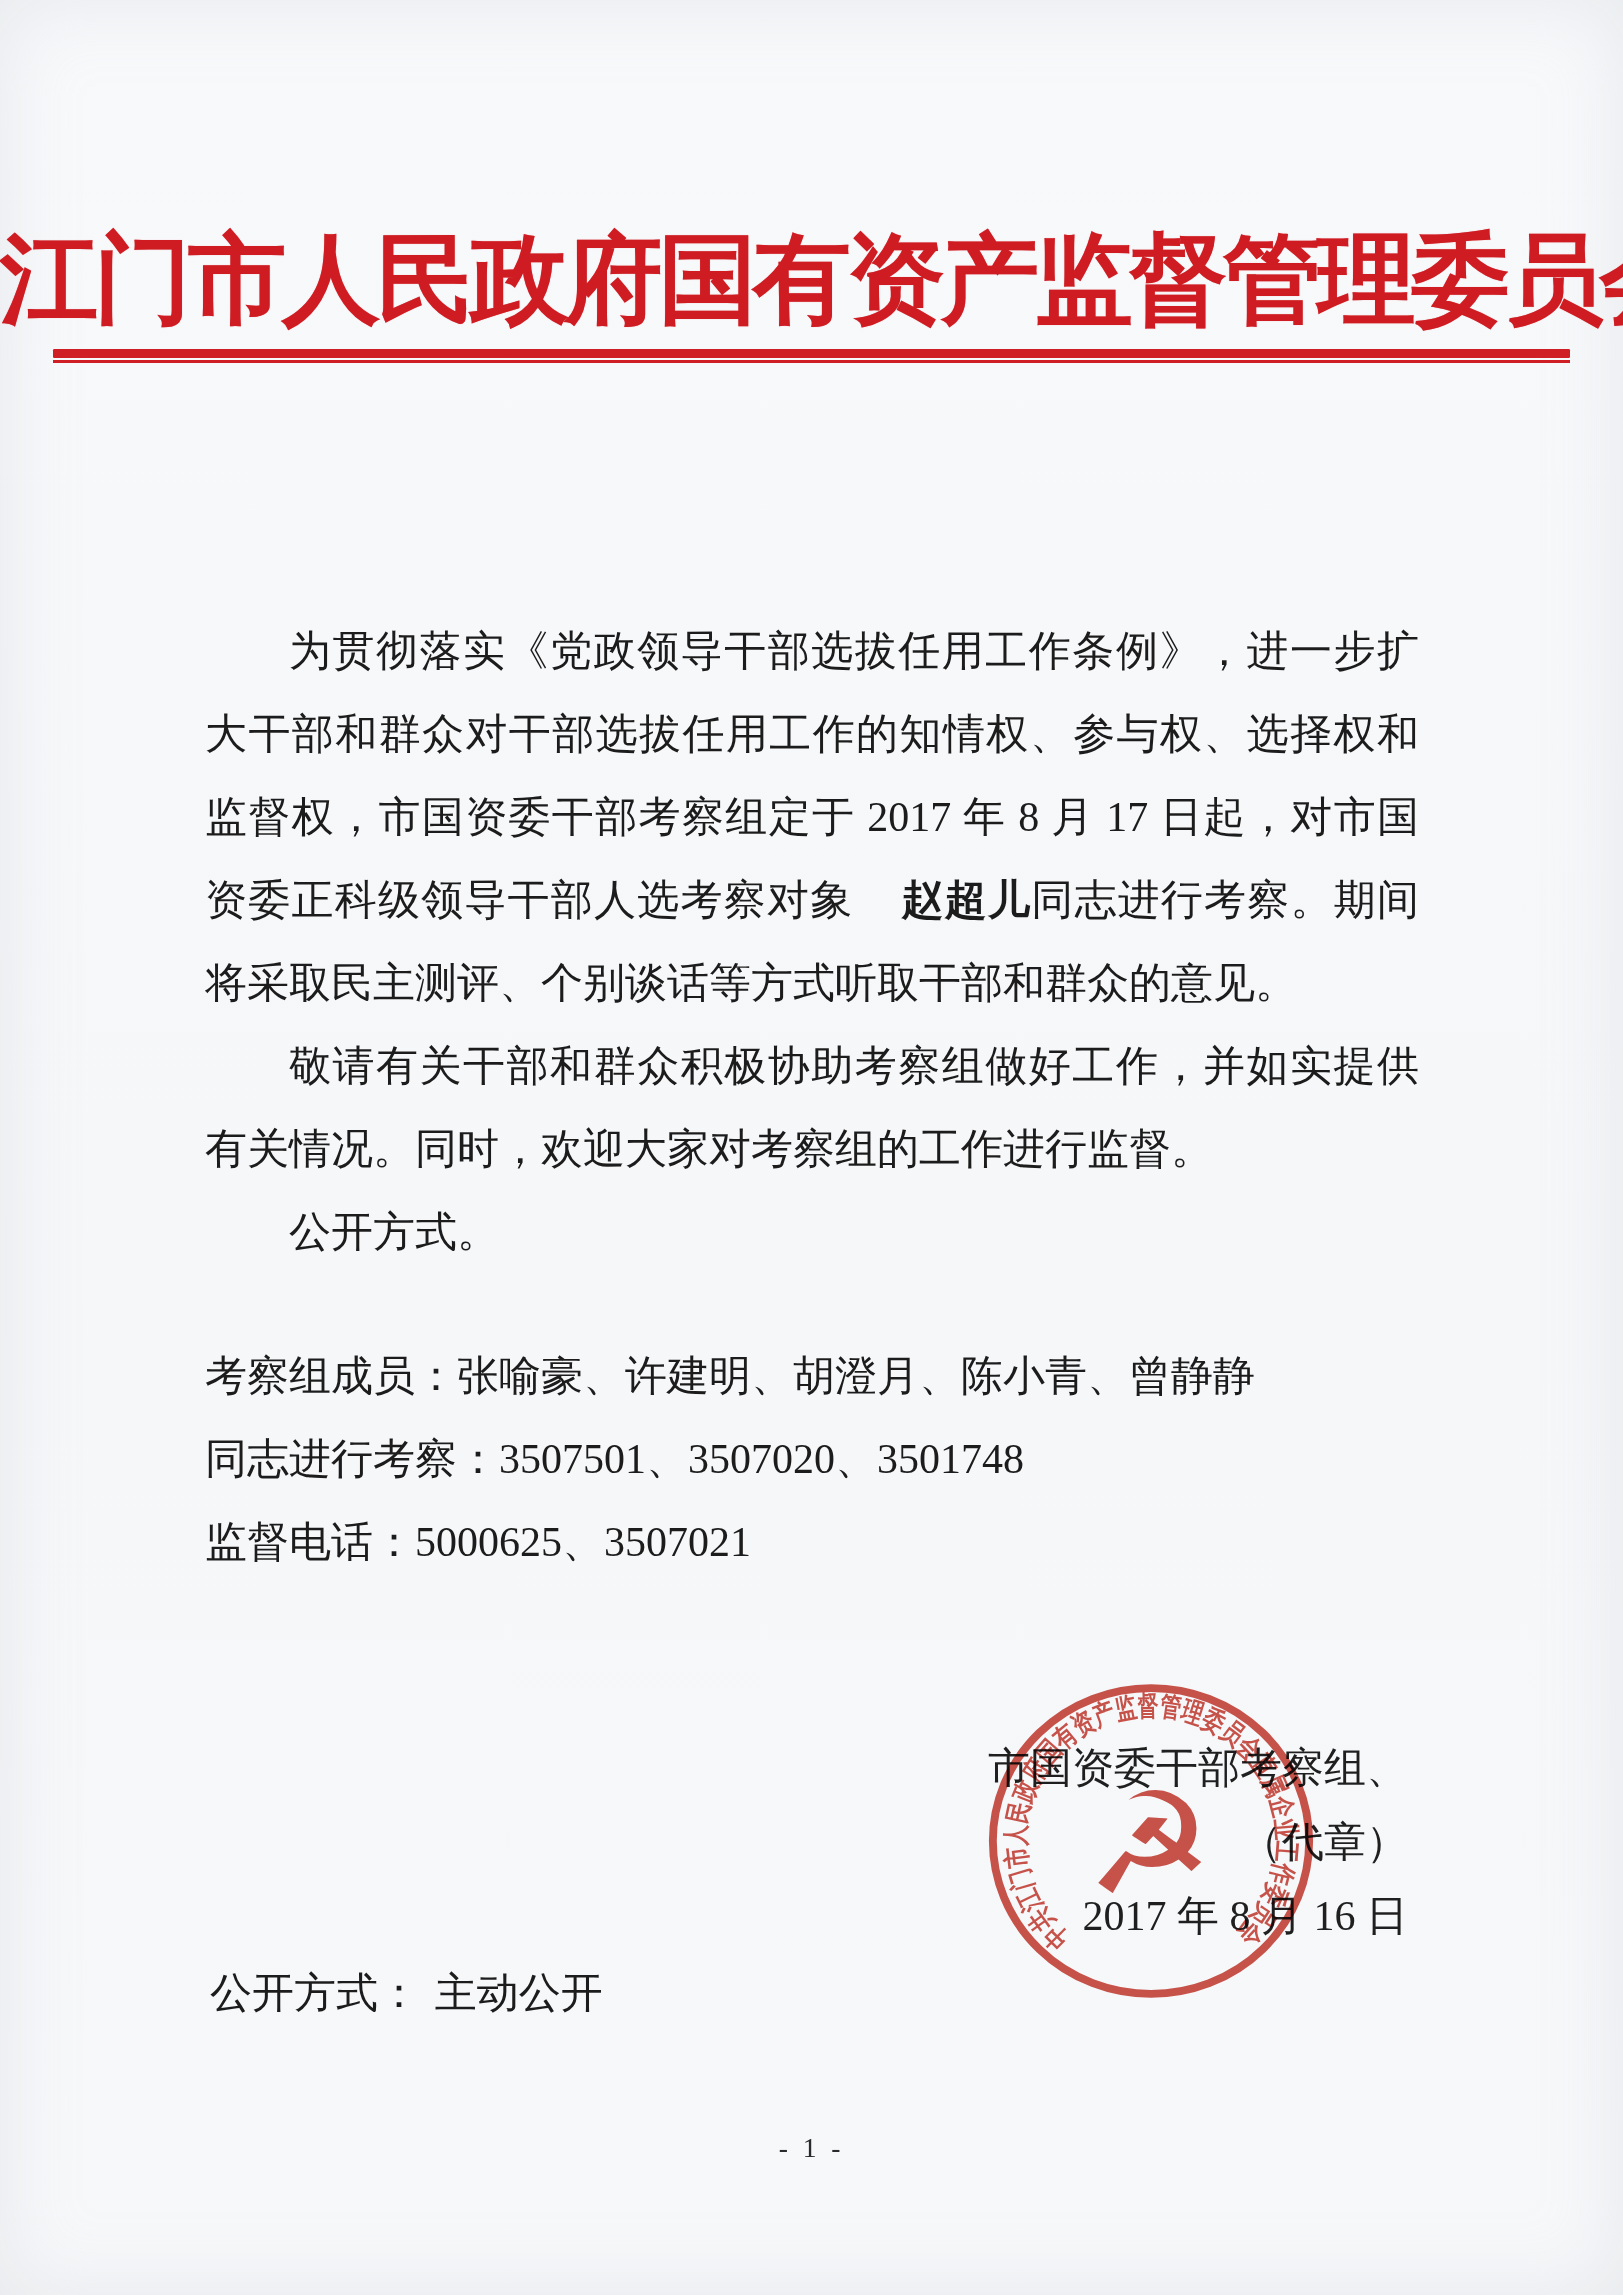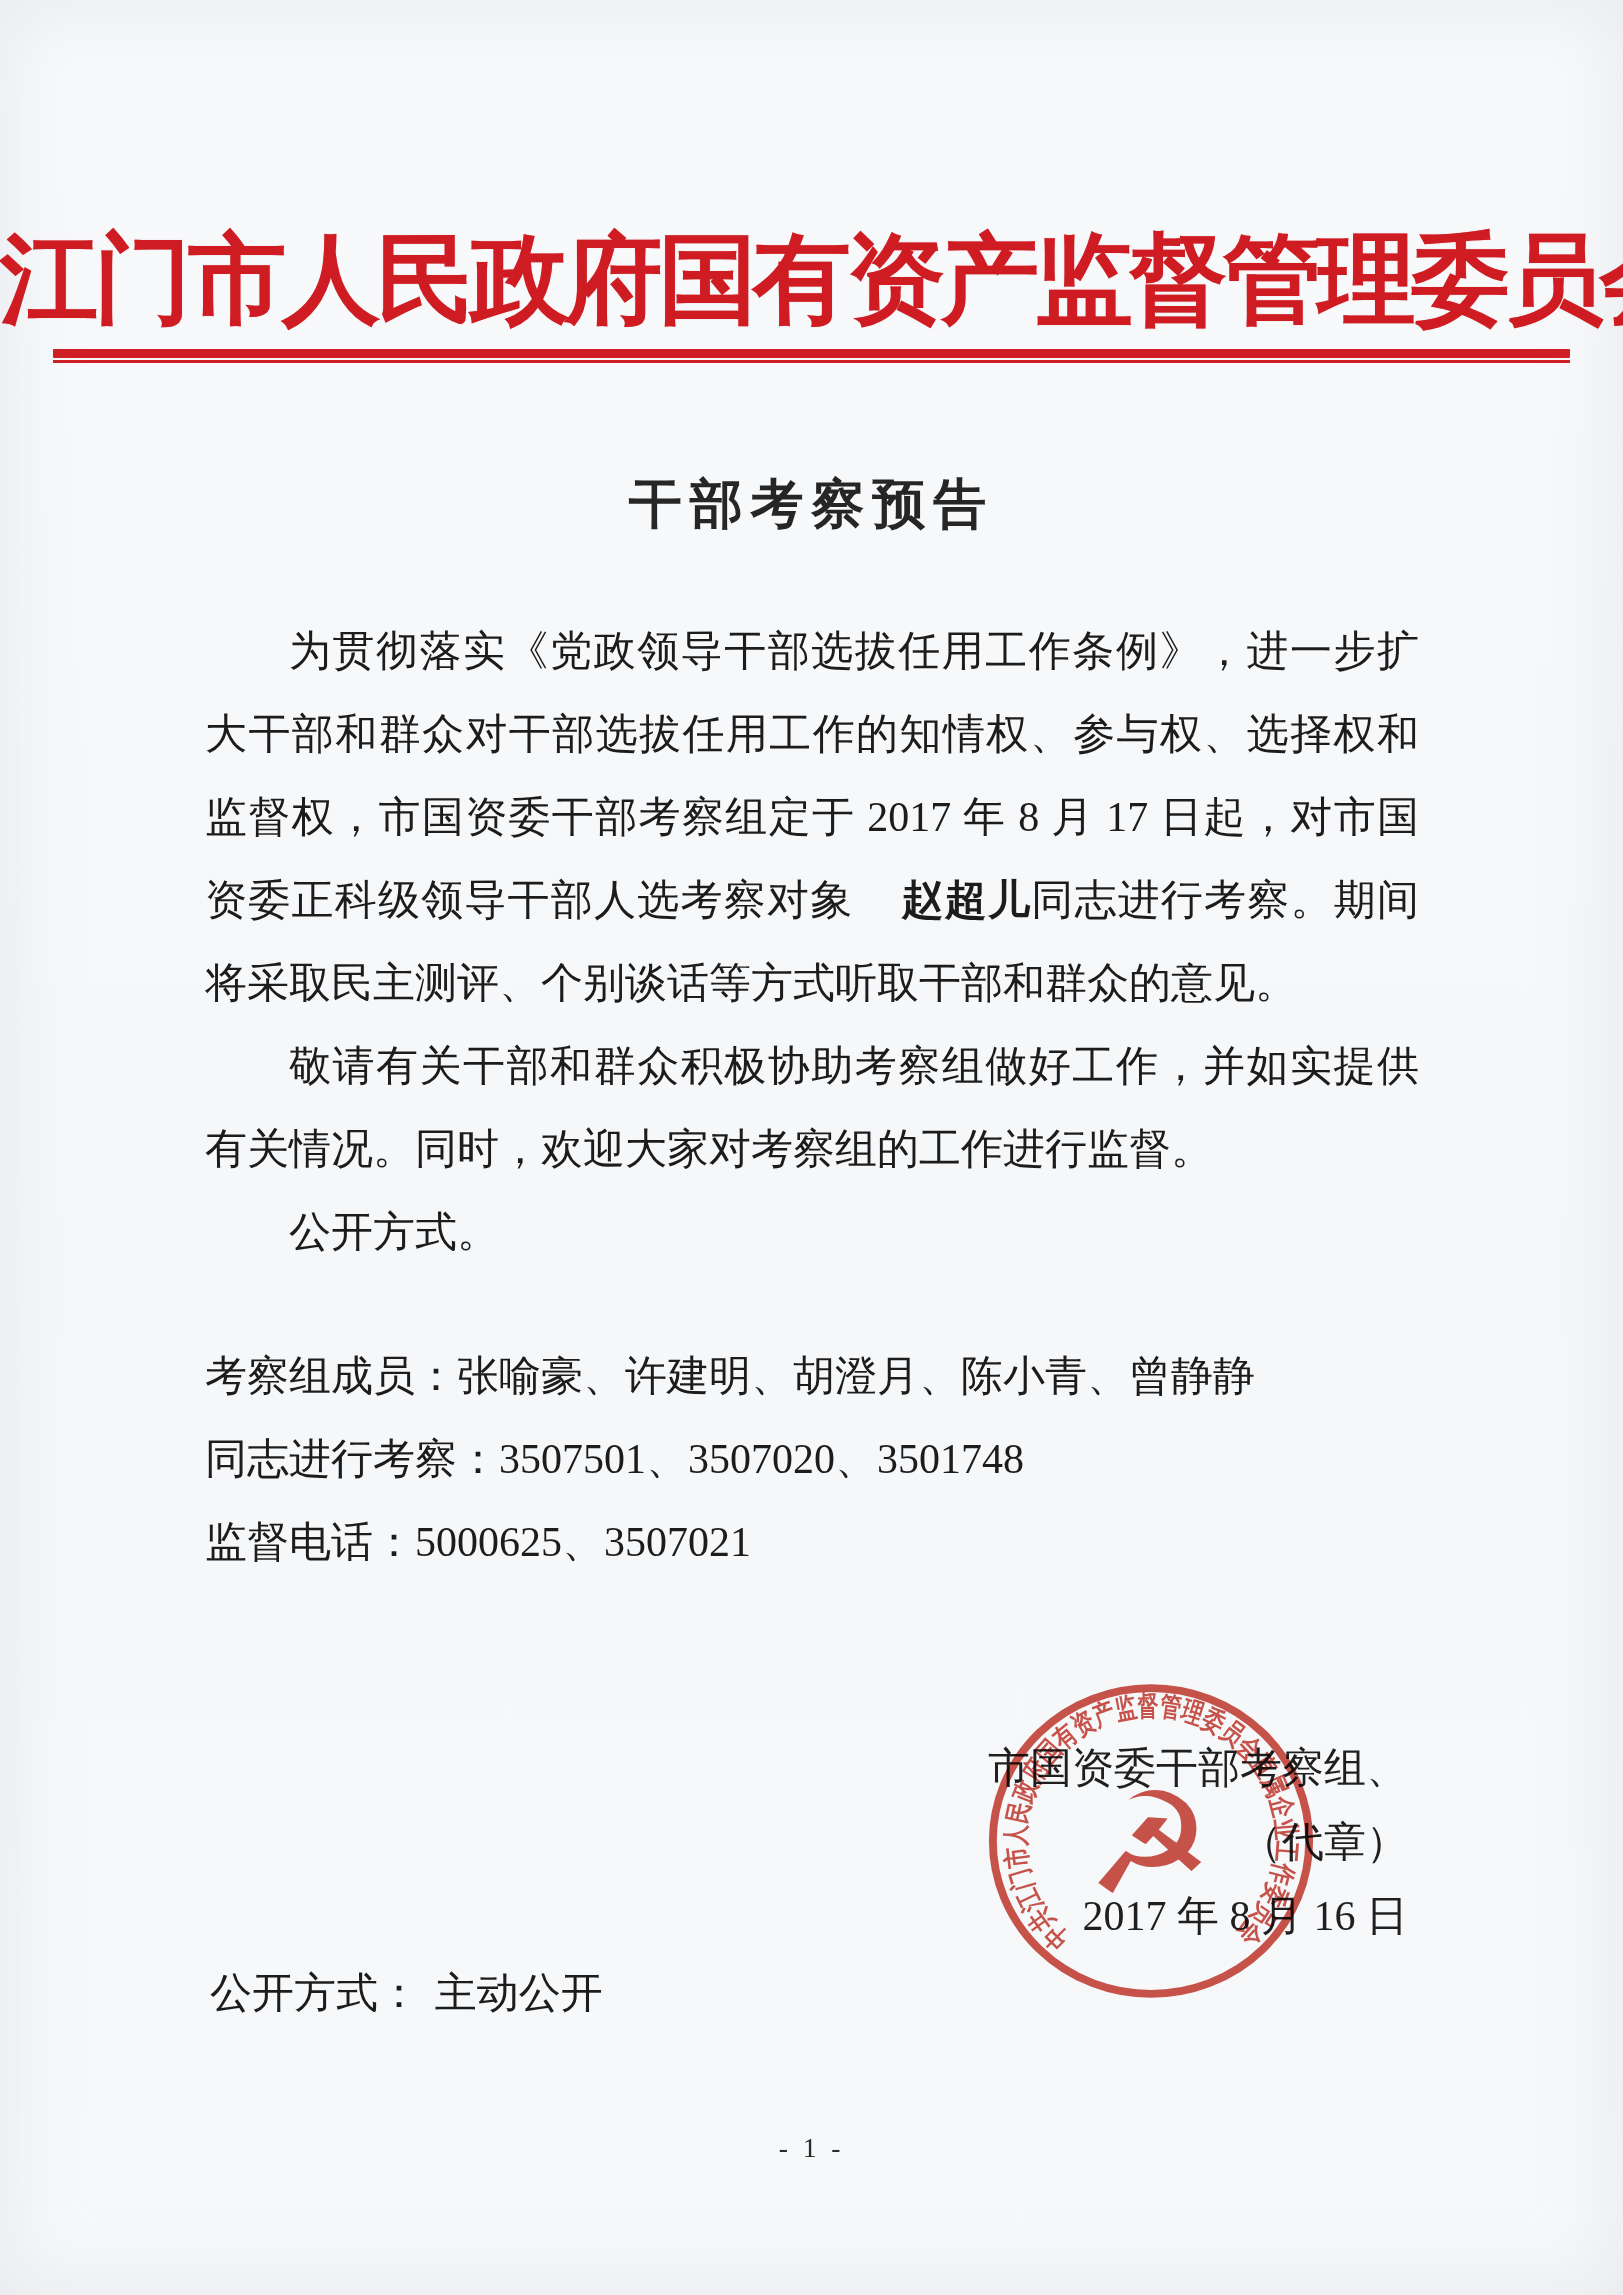--- a/index.html
+++ b/index.html
@@ -93,21 +93,20 @@
 </style>
 </head>
 <body>
 
 <div class="page">
 
   <div class="org-name">江门市人民政府国有资产监督管理委员会</div>
   <div class="rule-thick"></div>
   <div class="rule-thin"></div>
 
-  <div class="doc-title">干部考察预告</div>
 
   <div class="body-text">
     <p><span>为贯彻落实《党政领导干部选拔任用工作条例》，进一步扩大干部和群众对干部选拔任用工作的知情权、参与权、选择权和监督权，市国资委干部考察组定于 2017 年 8 月 17 日起，对市国资委正科级领导干部人选考察对象</span><span class="bold-name">赵超儿</span><span>同志进行考察。期间将采取民主测评、个别谈话等方式听取干部和群众的意见。</span></p>
     <p>敬请有关干部和群众积极协助考察组做好工作，并如实提供有关情况。同时，欢迎大家对考察组的工作进行监督。</p>
     <p>公开方式。</p>
   </div>
 
   <div class="contact-block">
     <div class="contact-line"><span class="c-label">考察组成员：</span><span>张喻豪、许建明、胡澄月、陈小青、曾静静</span></div>
     <div class="contact-line"><span class="c-label">同志进行考察：</span><span>3507501、3507020、3501748</span></div>

